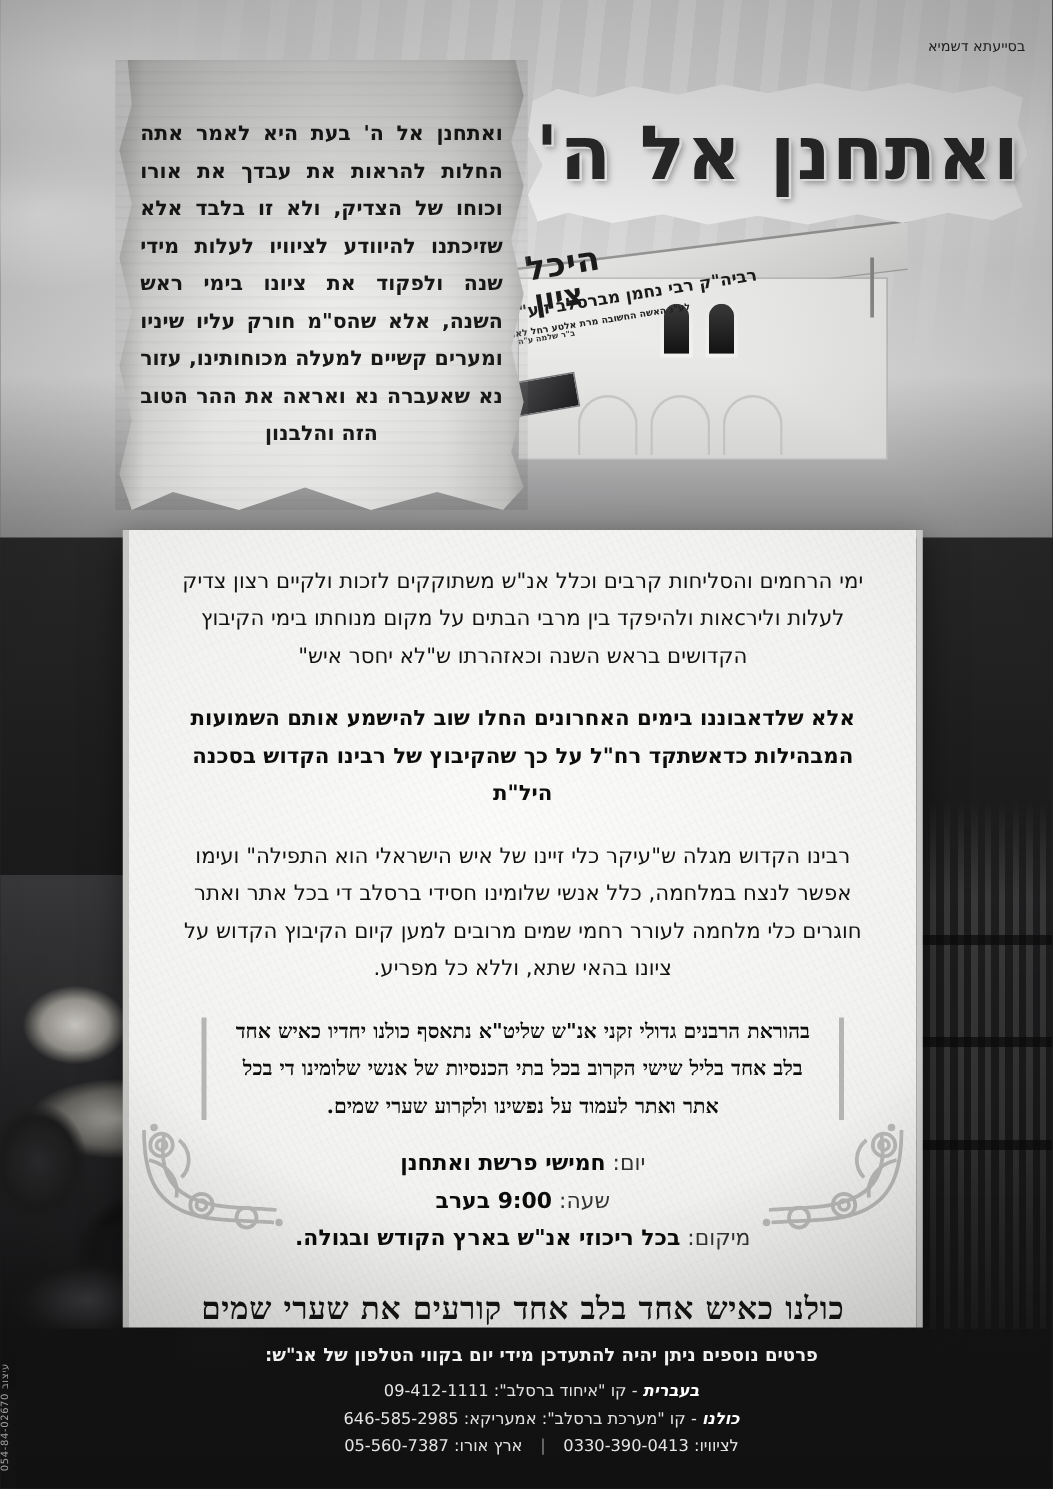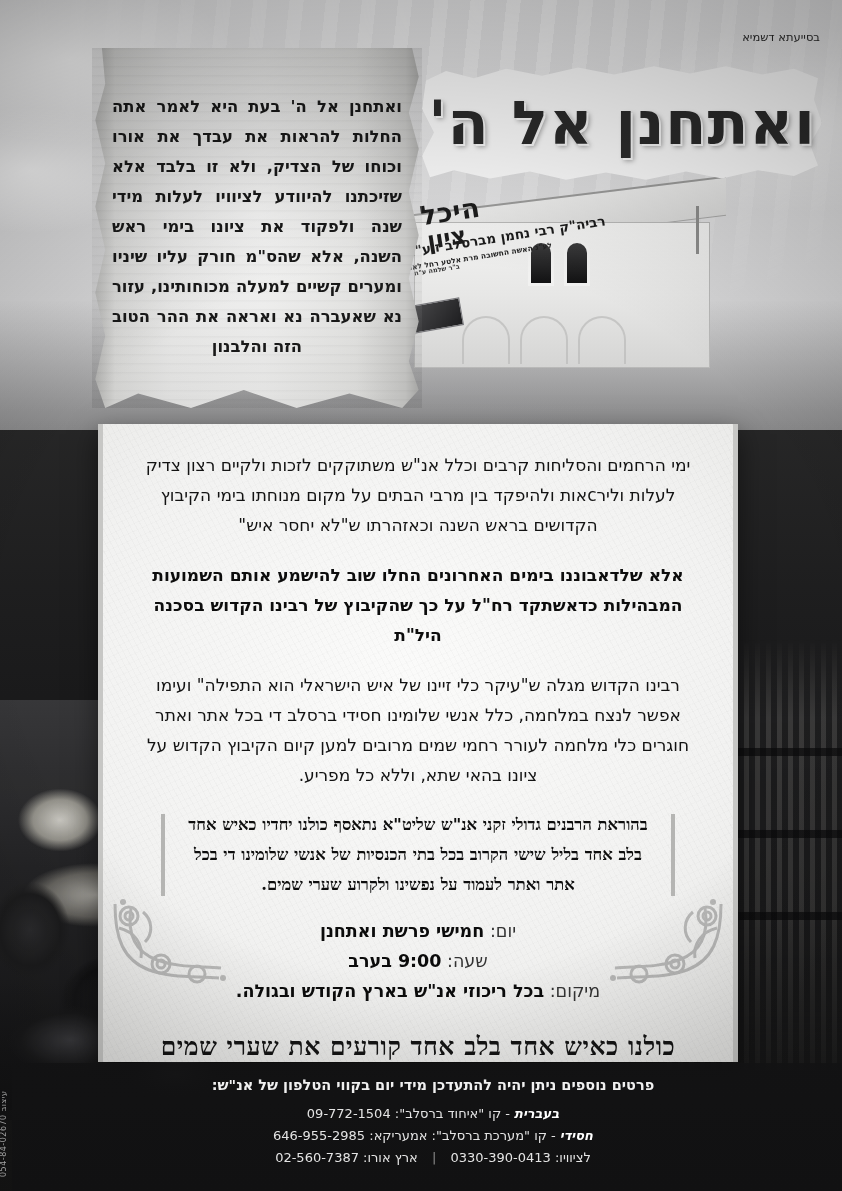--- a/index.html
+++ b/index.html
@@ -493,33 +493,33 @@
   </div>
 
   <div class="photo-vignette"></div>
 
   <div class="footer">
     <div class="f-head">פרטים נוספים ניתן יהיה להתעדכן מידי יום בקווי הטלפון של אנ"ש:</div>
 
     <div class="f-line">
       <b>בעברית</b>
       <span>- קו "איחוד ברסלב":</span>
-      <span class="f-num">09-772-1504</span>
+      <span class="f-num">09-412-1111</span>
     </div>
 
     <div class="f-line">
-      <b>חסידי</b>
+      <b>כולנו</b>
       <span>- קו "מערכת ברסלב": אמעריקא:</span>
-      <span class="f-num">646-955-2985</span>
+      <span class="f-num">646-585-2985</span>
     </div>
 
     <div class="f-line">
       <span>לציוויו:</span>
       <span class="f-num">0330-390-0413</span>
       <span class="f-sep">|</span>
       <span>ארץ אורו:</span>
-      <span class="f-num">02-560-7387</span>
+      <span class="f-num">05-560-7387</span>
     </div>
   </div>
 
   <div class="credit">עיצוב 054-84-02670</div>
 
 </div>
 
 </body></html>

